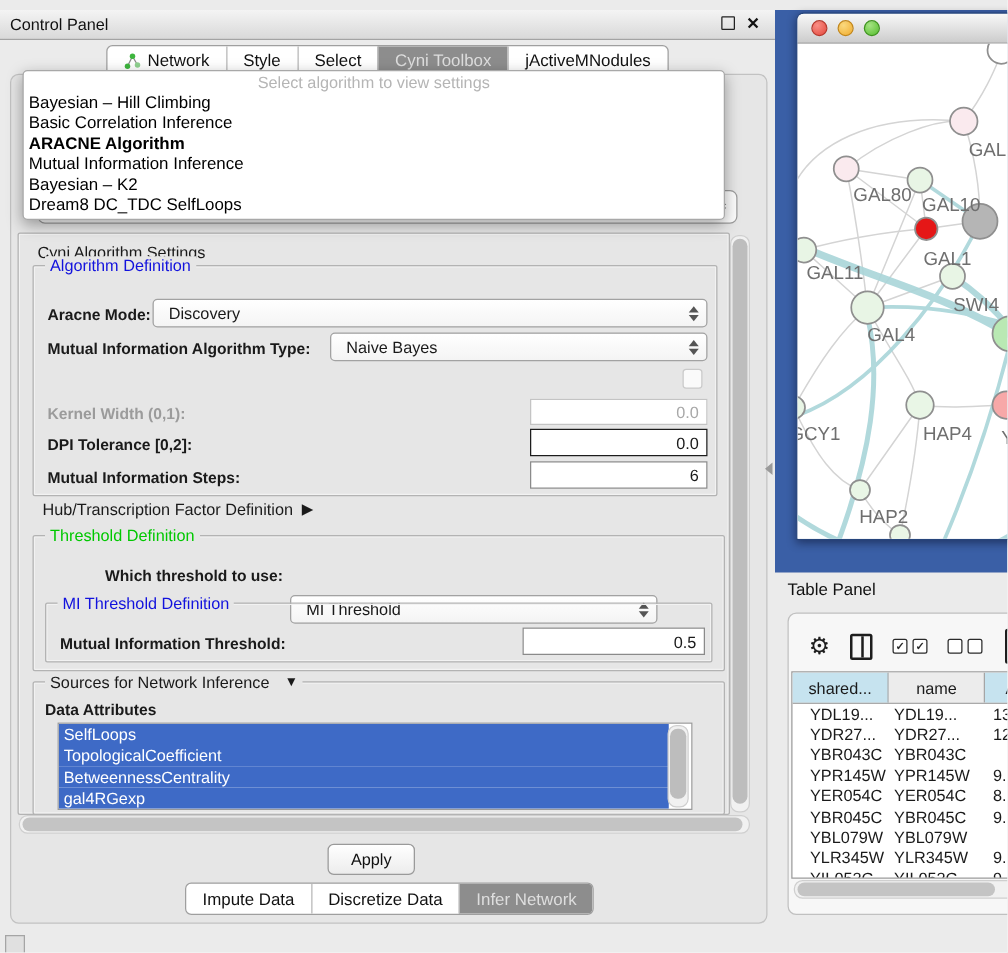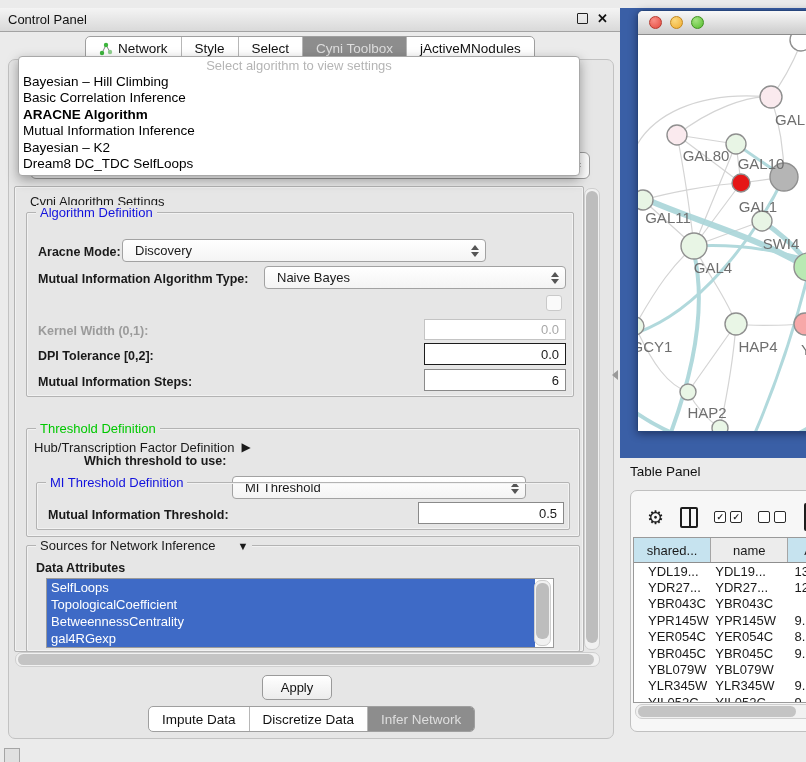--- a/index.html
+++ b/index.html
@@ -143,21 +143,21 @@
     <div class="ditem">Dream8 DC_TDC SelfLoops</div>
   </div>
 
   <div class="abs groupbox" style="left:14px;top:186px;width:568px;height:464px;"></div>
   <div class="abs legend" style="left:26px;top:179px;margin-top:15px;">Cyni Algorithm Settings</div>
 
   <div class="abs groupbox" style="left:26px;top:212px;width:546px;height:183px;"></div>
   <div class="abs legend" style="left:36px;top:205px;color:#1212dd;">Algorithm Definition</div>
 
   <div class="abs lbl" style="left:38px;top:245px;">Aracne Mode:</div>
-  <div class="combo" style="left:122px;top:239px;width:364px;height:23px;">
+  <div class="combo" style="left:122px;top:239px;width:444px;height:23px;">
     <span>Discovery</span>
     <span class="arrows">
         <i class="up"></i>
         <i class="dn"></i>
       </span>
   </div>
 
   <div class="abs lbl" style="left:38px;top:272px;">Mutual Information Algorithm Type:</div>
   <div class="combo" style="left:264px;top:266px;width:302px;height:23px;">
     <span>Naive Bayes</span>
@@ -177,21 +177,21 @@
   <div class="abs lbl" style="left:38px;top:349px;">DPI Tolerance [0,2]:</div>
   <div class="field" style="left:424px;top:343px;width:142px;height:22px;border:1.5px solid #1c1c1c;">
     <span>0.0</span>
   </div>
 
   <div class="abs lbl" style="left:38px;top:375px;">Mutual Information Steps:</div>
   <div class="field" style="left:424px;top:369px;width:142px;height:22px;border:1px solid #8a8a8a;">
     <span>6</span>
   </div>
 
-  <div class="abs lbl plain" style="left:34px;top:400px;display:flex;align-items:flex-start;gap:7px;margin-top:40px;">
+  <div class="abs lbl plain" style="left:34px;top:400px;display:flex;align-items:flex-start;gap:7px;">
     <span>Hub/Transcription Factor Definition</span>
     <span style="font-size:12px;">▶</span>
   </div>
 
   <div class="abs groupbox" style="left:26px;top:428px;width:552px;height:107px;"></div>
   <div class="abs legend" style="left:36px;top:421px;color:#00c800;">Threshold Definition</div>
 
   <div class="abs lbl" style="left:84px;top:454px;">Which threshold to use:</div>
   <div class="combo" style="left:232px;top:476px;width:294px;height:23px;">
     <span>MI Threshold</span>
@@ -202,21 +202,21 @@
   </div>
 
   <div class="abs groupbox" style="left:36px;top:482px;width:532px;height:46px;"></div>
   <div class="abs legend" style="left:46px;top:475px;color:#1212dd;">MI Threshold Definition</div>
   <div class="abs lbl" style="left:48px;top:508px;">Mutual Information Threshold:</div>
   <div class="field" style="left:418px;top:502px;width:146px;height:22px;border:1px solid #8a8a8a;">
     <span>0.5</span>
   </div>
 
   <div class="abs groupbox" style="left:26px;top:545px;width:552px;height:105px;"></div>
-  <div class="abs legend" style="left:36px;top:538px;display:flex;align-items:center;gap:22px;">
+  <div class="abs legend" style="left:36px;top:538px;display:flex;align-items:center;gap:12px;">
     <span>Sources for Network Inference</span>
     <span style="font-size:11px;">▼</span>
   </div>
   <div class="abs lbl" style="left:36px;top:561px;">Data Attributes</div>
 
   <div class="listbox" style="left:46px;top:578px;width:506px;height:68px;">
     <div class="item">SelfLoops</div>
     <div class="item">TopologicalCoefficient</div>
     <div class="item">BetweennessCentrality</div>
     <div class="item">gal4RGexp</div>

